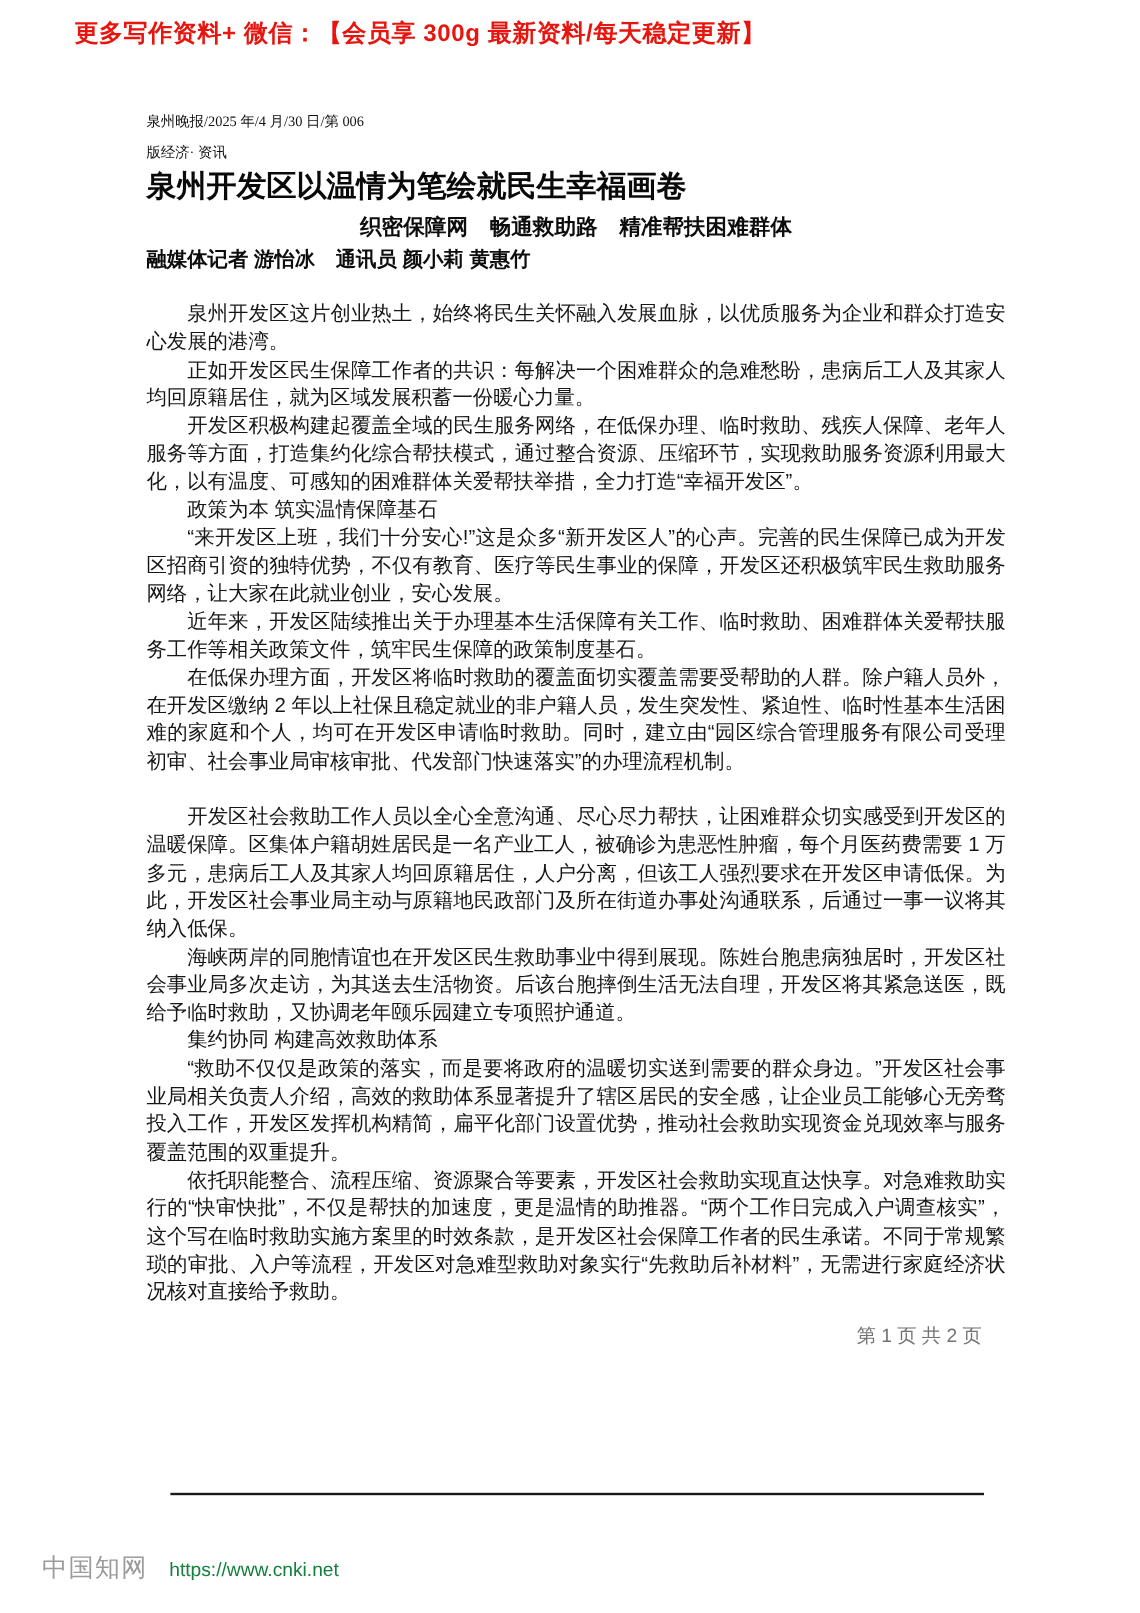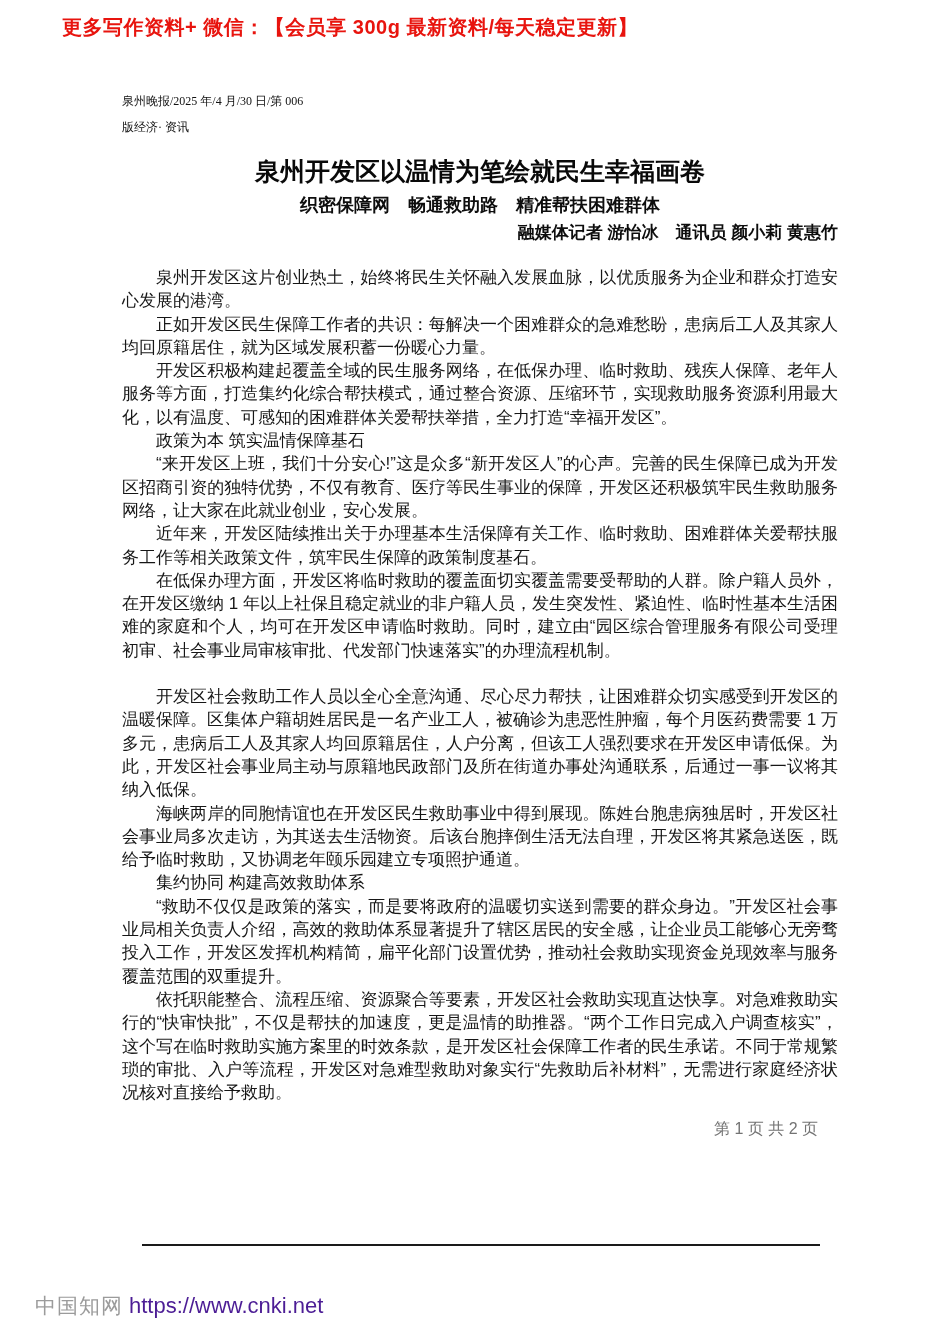--- a/index.html
+++ b/index.html
@@ -26,34 +26,32 @@
   .content-col {
     position: absolute; left: 122px; top: 88px;
     width: 716px;
   }
   .source-block {
     font-family: "Liberation Serif", serif;
     font-size: 12px; line-height: 26px;
     color: #111111;
   }
   .article-title {
-    margin-top: 16px;
-    text-align: center;
     font-size: 25px; line-height: 30px;
     font-weight: 700; color: #090909;
   }
   .article-subtitle {
     margin-top: 7px;
     text-align: center;
     font-size: 18px; line-height: 24px;
     font-weight: 700; color: #0d0d0d;
   }
   .article-byline {
     margin-top: 4px;
-    text-align: right;
+    text-align: left;
     font-size: 17px; line-height: 23px;
     font-weight: 700; color: #0d0d0d;
   }
   .article-body {
     margin-top: 22px;
     font-size: 17px; line-height: 23.3px;
     color: #161616;
     text-align: justify;
   }
   .para {
@@ -76,23 +74,23 @@
   .cnki-footer {
     position: absolute; left: 35px; top: 1292px;
     display: flex; align-items: baseline;
     white-space: nowrap;
   }
   .cnki-brand {
     font-size: 21px; font-weight: 500;
     color: #9b9b9b; letter-spacing: 1px;
   }
   .cnki-url {
-    margin-left: 6px;
-    font-size: 22px;
-    color: #4c1d95;
+    margin-left: 18px;
+    font-size: 16px;
+    color: #15803d;
   }
 </style>
 </head>
 <body>
 
 <div class="page">
 
   <div class="promo-banner">更多写作资料+ 微信：【会员享 300g 最新资料/每天稳定更新】</div>
 
   <div class="content-col">
@@ -108,21 +106,21 @@
 
     <div class="article-byline">融媒体记者 游怡冰　通讯员 颜小莉 黄惠竹</div>
 
     <div class="article-body">
       <p class="para">泉州开发区这片创业热土，始终将民生关怀融入发展血脉，以优质服务为企业和群众打造安心发展的港湾。</p>
       <p class="para">正如开发区民生保障工作者的共识：每解决一个困难群众的急难愁盼，患病后工人及其家人均回原籍居住，就为区域发展积蓄一份暖心力量。</p>
       <p class="para">开发区积极构建起覆盖全域的民生服务网络，在低保办理、临时救助、残疾人保障、老年人服务等方面，打造集约化综合帮扶模式，通过整合资源、压缩环节，实现救助服务资源利用最大化，以有温度、可感知的困难群体关爱帮扶举措，全力打造“幸福开发区”。</p>
       <p class="para">政策为本 筑实温情保障基石</p>
       <p class="para">“来开发区上班，我们十分安心!”这是众多“新开发区人”的心声。完善的民生保障已成为开发区招商引资的独特优势，不仅有教育、医疗等民生事业的保障，开发区还积极筑牢民生救助服务网络，让大家在此就业创业，安心发展。</p>
       <p class="para">近年来，开发区陆续推出关于办理基本生活保障有关工作、临时救助、困难群体关爱帮扶服务工作等相关政策文件，筑牢民生保障的政策制度基石。</p>
-      <p class="para">在低保办理方面，开发区将临时救助的覆盖面切实覆盖需要受帮助的人群。除户籍人员外，在开发区缴纳 1 年以上社保且稳定就业的非户籍人员，发生突发性、紧迫性、临时性基本生活困难的家庭和个人，均可在开发区申请临时救助。同时，建立由“园区综合管理服务有限公司受理初审、社会事业局审核审批、代发部门快速落实”的办理流程机制。</p>
+      <p class="para">在低保办理方面，开发区将临时救助的覆盖面切实覆盖需要受帮助的人群。除户籍人员外，在开发区缴纳 2 年以上社保且稳定就业的非户籍人员，发生突发性、紧迫性、临时性基本生活困难的家庭和个人，均可在开发区申请临时救助。同时，建立由“园区综合管理服务有限公司受理初审、社会事业局审核审批、代发部门快速落实”的办理流程机制。</p>
       <div class="para-spacer"></div>
       <p class="para">开发区社会救助工作人员以全心全意沟通、尽心尽力帮扶，让困难群众切实感受到开发区的温暖保障。区集体户籍胡姓居民是一名产业工人，被确诊为患恶性肿瘤，每个月医药费需要 1 万多元，患病后工人及其家人均回原籍居住，人户分离，但该工人强烈要求在开发区申请低保。为此，开发区社会事业局主动与原籍地民政部门及所在街道办事处沟通联系，后通过一事一议将其纳入低保。</p>
       <p class="para">海峡两岸的同胞情谊也在开发区民生救助事业中得到展现。陈姓台胞患病独居时，开发区社会事业局多次走访，为其送去生活物资。后该台胞摔倒生活无法自理，开发区将其紧急送医，既给予临时救助，又协调老年颐乐园建立专项照护通道。</p>
       <p class="para">集约协同 构建高效救助体系</p>
       <p class="para">“救助不仅仅是政策的落实，而是要将政府的温暖切实送到需要的群众身边。”开发区社会事业局相关负责人介绍，高效的救助体系显著提升了辖区居民的安全感，让企业员工能够心无旁骛投入工作，开发区发挥机构精简，扁平化部门设置优势，推动社会救助实现资金兑现效率与服务覆盖范围的双重提升。</p>
       <p class="para">依托职能整合、流程压缩、资源聚合等要素，开发区社会救助实现直达快享。对急难救助实行的“快审快批”，不仅是帮扶的加速度，更是温情的助推器。“两个工作日完成入户调查核实”，这个写在临时救助实施方案里的时效条款，是开发区社会保障工作者的民生承诺。不同于常规繁琐的审批、入户等流程，开发区对急难型救助对象实行“先救助后补材料”，无需进行家庭经济状况核对直接给予救助。</p>
     </div>
 
     <div class="page-indicator">第 1 页 共 2 页</div>
 

